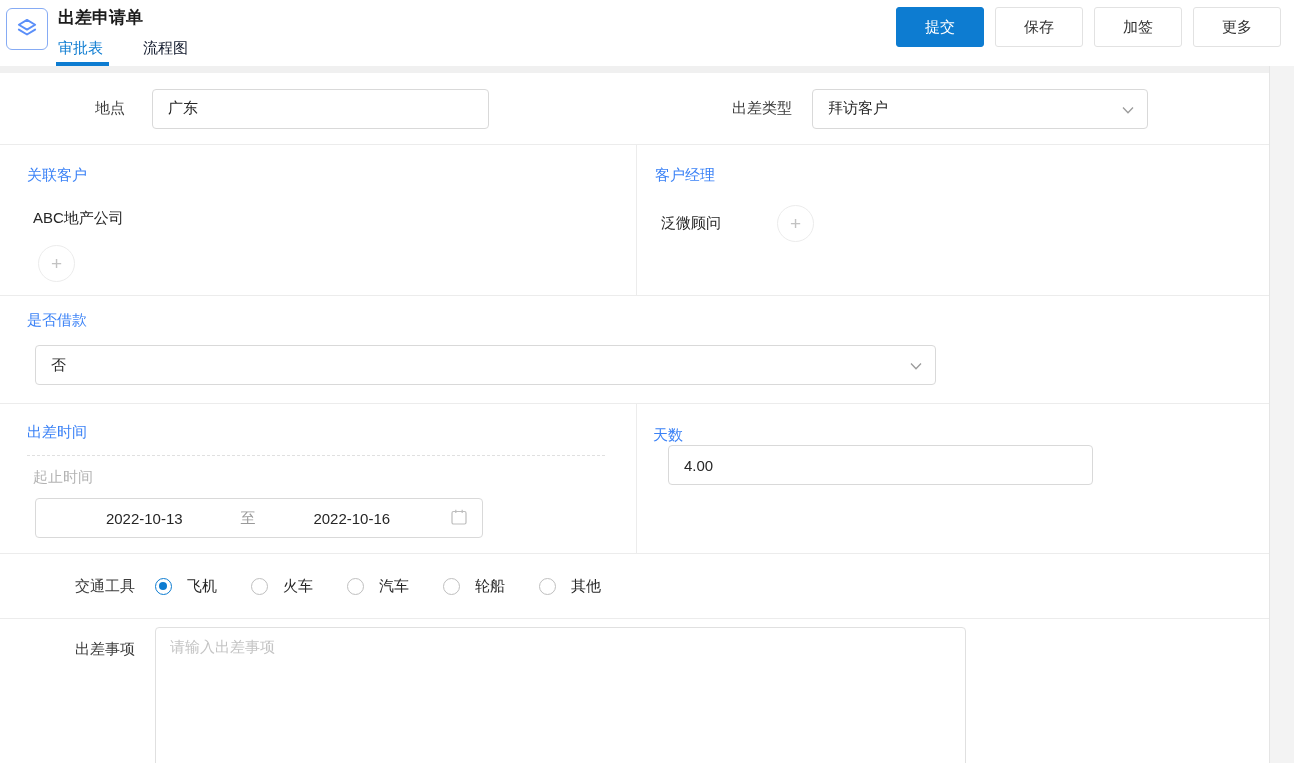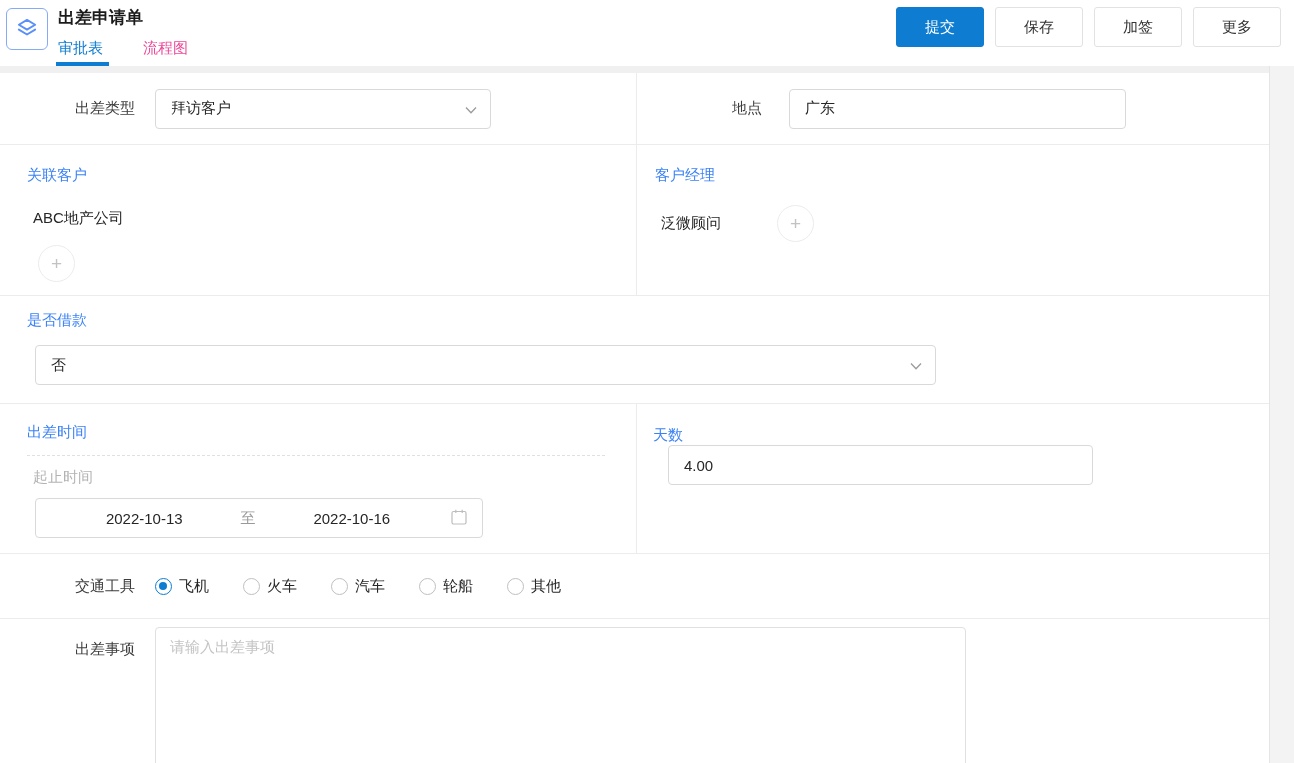--- a/index.html
+++ b/index.html
@@ -6,21 +6,21 @@
   *{ box-sizing:border-box; margin:0; padding:0; }
   body{ font-family:"Liberation Sans",sans-serif; background:#fff; }
   .page{ position:relative; width:1294px; height:763px; background:#fff; overflow:hidden; color:#262626; font-size:15px; }
 
   
   .header{ position:relative; height:66px; background:#fff; }
   .icon-box{ position:absolute; left:6px; top:8px; width:42px; height:42px; border:1px solid #86abf4; border-radius:6px; display:flex; align-items:center; justify-content:center; }
   .title-block{ position:absolute; left:58px; top:6px; }
   .page-title{ font-size:17px; font-weight:bold; color:#1a1a1a; line-height:24px; }
   .tabs{ display:flex; gap:40px; height:36px; margin-top:0; }
-  .tab{ position:relative; display:flex; align-items:center; height:36px; color:#ec4899; cursor:pointer; }
+  .tab{ position:relative; display:flex; align-items:center; height:36px; color:#0f172a; cursor:pointer; }
   .tab.active{ color:var(--accent); }
   .tab.active::after{ content:""; position:absolute; left:-2px; right:-6px; bottom:0; height:4px; background:var(--accent); }
   .actions{ position:absolute; right:13px; top:7px; display:flex; gap:11px; }
   .btn{ min-width:88px; height:40px; border:1px solid #e2e2e2; border-radius:3px; background:#fff; color:#333; font-size:15px; font-family:inherit; cursor:pointer; }
   .btn.primary{ background:var(--accent); border-color:var(--accent); color:#fff; }
 
   .band{ height:7px; background:#f0f0f0; }
 
   
   .row{ border-bottom:1px solid #ececec; background:#fff; display:flex; }
@@ -62,21 +62,21 @@
   .date-range{ width:448px; height:40px; margin:11px 16px 0 8px; border:1px solid #d9d9d9; border-radius:4px; display:flex; align-items:center; padding:0 14px; }
   .date-part{ flex:1; text-align:center; color:#262626; cursor:text; }
   .date-sep{ color:#999; padding:0 2px; }
   .cal{ margin-left:4px; cursor:pointer; }
   .r4 .right{ padding:22px 0 0 16px; }
   .inp-days{ width:425px; margin:0 0 0 15px; display:block; }
 
   .r5{ height:65px; align-items:center; }
   .r5 .inline-label{ width:135px; text-align:right; }
   .radio-group{ display:flex; margin-left:20px; column-gap:34px; }
-  .radio-item{ display:flex; align-items:center; gap:7px; cursor:pointer; }
+  .radio-item{ display:flex; align-items:center; gap:15px; cursor:pointer; }
   .radio-dot{ width:17px; height:17px; border:1px solid #bfbfbf; border-radius:50%; background:#fff; position:relative; flex:none; }
   .radio-item.selected .radio-dot{ border:1.5px solid var(--accent); }
   .radio-item.selected .radio-dot::after{ content:""; position:absolute; left:3px; top:3px; width:8px; height:8px; border-radius:50%; background:var(--accent); }
 
   .r6{ height:144px; border-bottom:none;font-family:Liberation Mono, monospace; }
   .r6 .inline-label{ width:135px; text-align:right; padding-top:21px; }
   .ta-matters{ width:811px; height:200px; margin:8px 0 0 20px; border:1px solid #e0e0e0; border-radius:4px; padding:10px 14px; font-size:15px; font-family:inherit; color:#262626; resize:none; outline:none; }
   .ta-matters::placeholder{ color:#c4c4c4; }
 
   .scroll-strip{ position:absolute; top:66px; right:0; bottom:0; width:25px; background:#f3f3f3; border-left:1px solid #e5e5e5; }
@@ -110,34 +110,34 @@
       <button class="btn primary">提交</button>
       <button class="btn">保存</button>
       <button class="btn">加签</button>
       <button class="btn">更多</button>
     </div>
   </div>
 
   <div class="band"></div>
 
   <div class="row r1">
+    <div class="cell right">
+      <span class="inline-label">地点</span>
+      <input class="text-input inp-location" type="text" value="广东" style="">
+    </div>
     <div class="cell left">
       <span class="inline-label">出差类型</span>
       <div class="control sel-travel-type">
         <span>拜访客户</span>
         <span class="chev">
           <svg width="14" height="14" viewBox="0 0 14 14">
               <polyline points="2,4.5 7,9.8 12,4.5" fill="none" stroke="#9b9b9b" stroke-width="1.3"></polyline>
             </svg>
         </span>
       </div>
-    </div>
-    <div class="cell right">
-      <span class="inline-label">地点</span>
-      <input class="text-input inp-location" type="text" value="广东" style="">
     </div>
   </div>
 
   <div class="row r2">
     <div class="cell left">
       <div class="section-label">关联客户</div>
       <div class="val">ABC地产公司</div>
       <button class="plus-btn">
         <span>+</span>
       </button>

